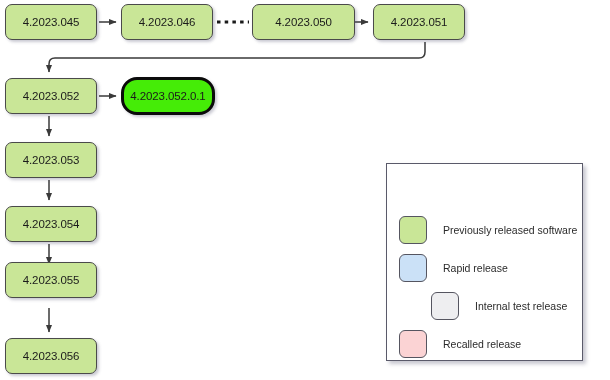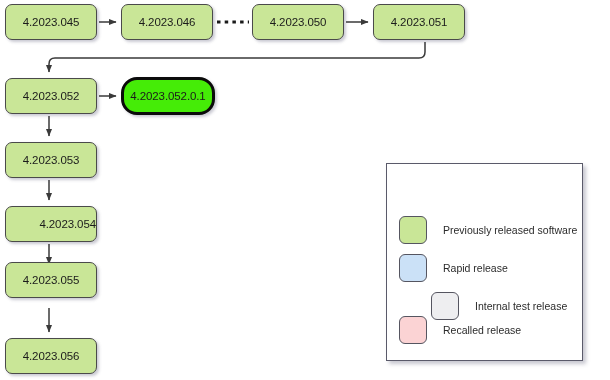--- a/index.html
+++ b/index.html
@@ -124,41 +124,41 @@
   </svg>
 
   <div class="node released" style="left:5px;  top:4px;   width:92px; height:36px;">
     <span>4.2023.045</span>
   </div>
 
   <div class="node released" style="left:121px; top:4px;  width:92px; height:36px;">
     <span>4.2023.046</span>
   </div>
 
-  <div class="node released" style="left:252px; top:4px;  width:92px; height:36px;">
+  <div class="node released" style="left:252px; top:4px;  width:103px; height:36px;">
     <span>4.2023.050</span>
   </div>
 
   <div class="node released" style="left:373px; top:4px;  width:92px; height:36px;">
     <span>4.2023.051</span>
   </div>
 
   <div class="node released" style="left:5px;  top:78px;  width:92px; height:36px;">
     <span>4.2023.052</span>
   </div>
 
   <div class="node current" style="left:121px; top:77px; width:94px; height:38px;">
     <span>4.2023.052.0.1</span>
   </div>
 
   <div class="node released" style="left:5px;  top:142px; width:92px; height:36px;">
     <span>4.2023.053</span>
   </div>
 
-  <div class="node released" style="left:5px;  top:206px; width:92px; height:36px;justify-content:flex-end;">
+  <div class="node released" style="left:5px;  top:206px; width:92px; height:36px;">
     <span>4.2023.054</span>
   </div>
 
   <div class="node released" style="left:5px;  top:262px; width:92px; height:36px;">
     <span>4.2023.055</span>
   </div>
 
   <div class="node released" style="left:5px;  top:338px; width:92px; height:36px;">
     <span>4.2023.056</span>
   </div>
@@ -174,20 +174,20 @@
     <div class="legend-row" style="top:90px;">
       <span class="swatch sw-plain" style="background:#cbe1f7;"></span>
       <span class="legend-label">Rapid release</span>
     </div>
 
     <div class="legend-row" style="top:128px;margin-left:32px;">
       <span class="swatch sw-plain" style="background:#eeeef0;"></span>
       <span class="legend-label">Internal test release</span>
     </div>
 
-    <div class="legend-row" style="top:152px;">
+    <div class="legend-row" style="top:166px;">
       <span class="swatch sw-plain" style="background:#fbd3d4;"></span>
       <span class="legend-label">Recalled release</span>
     </div>
 
   </div>
 
 </div>
 
 </body></html>

